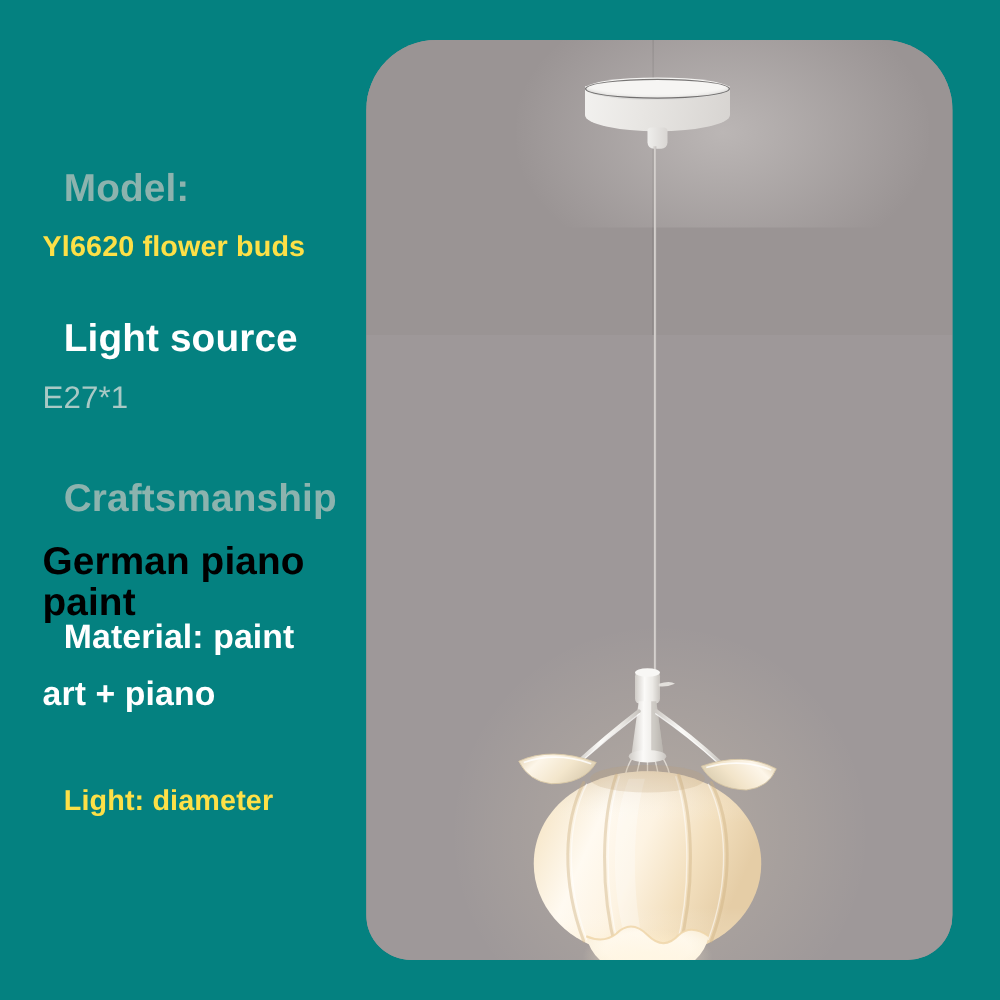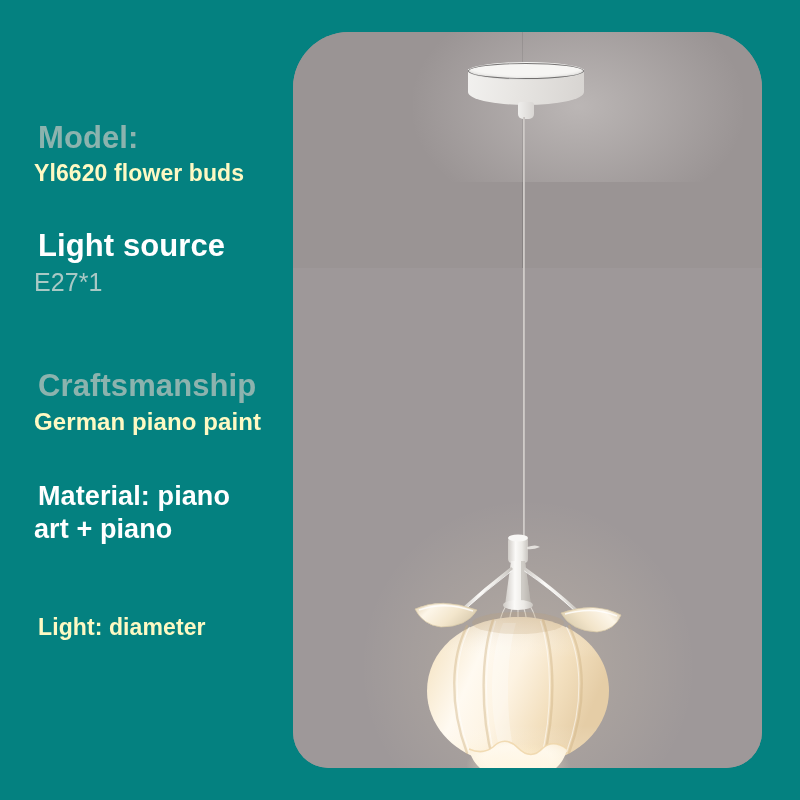--- a/index.html
+++ b/index.html
@@ -27,60 +27,60 @@
     top: 0;
     width: 290px;
     height: 800px;
   }
   .spec-block {
     position: absolute;
     left: 34px;
     width: 256px;
   }
   .spec-label {
-    margin: 4px;
+    margin: 17px;
     line-height: 1.06;
     letter-spacing: 0.1px;
   }
   .spec-value {
     margin: 0;
     line-height: 1.06;
     letter-spacing: 0.1px;
   }
 
   
   .blk-model    { top: 118px; }
-  .blk-source   { top: 226px; }
+  .blk-source   { top: 238px; }
   .blk-craft    { top: 366px; }
   .blk-material { top: 478px; }
   .blk-size     { top: 611px; }
 
   
   .t-muted-bold {
     color: #8cb3ae;
     font-weight: bold;
     font-size: 31px;
   }
   .t-muted-bold-sm {
-    color: #fef9c3;
-    font-weight: bold;
-    font-size: 24px;
+    color: #000000;
+    font-weight: bold;
+    font-size: 31px;
   }
   .t-muted-light {
     color: #a9c9c5;
     font-weight: 400;
     font-size: 25px;
   }
   .t-white-bold-lg {
     color: #ffffff;
     font-weight: bold;
     font-size: 31px;
   }
   .t-white-bold-sm {
-    color: #fef9c3;
+    color: #fde047;
     font-weight: bold;
     font-size: 23px;
   }
   .t-white-bold-md {
     color: #ffffff;
     font-weight: bold;
     font-size: 27px;
   }
   .gap-2 { margin-top: 6px; }
   .gap-3 { margin-top: 4px; }
@@ -211,21 +211,21 @@
       <p class="spec-label t-white-bold-lg">Light source</p>
       <p class="spec-value t-muted-light gap-2">E27*1</p>
     </div>
 
     <div class="spec-block blk-craft">
       <p class="spec-label t-muted-bold">Craftsmanship</p>
       <p class="spec-value t-muted-bold-sm gap-2">German piano paint</p>
     </div>
 
     <div class="spec-block blk-material">
-      <p class="spec-label t-white-bold-md">Material: piano</p>
+      <p class="spec-label t-white-bold-md">Material: paint</p>
       <p class="spec-value t-white-bold-md gap-3">art + piano</p>
     </div>
 
     <div class="spec-block blk-size">
       <p class="spec-label t-white-bold-sm">Light: diameter</p>
     </div>
 
   </div>
 
   <div class="photo-panel">

